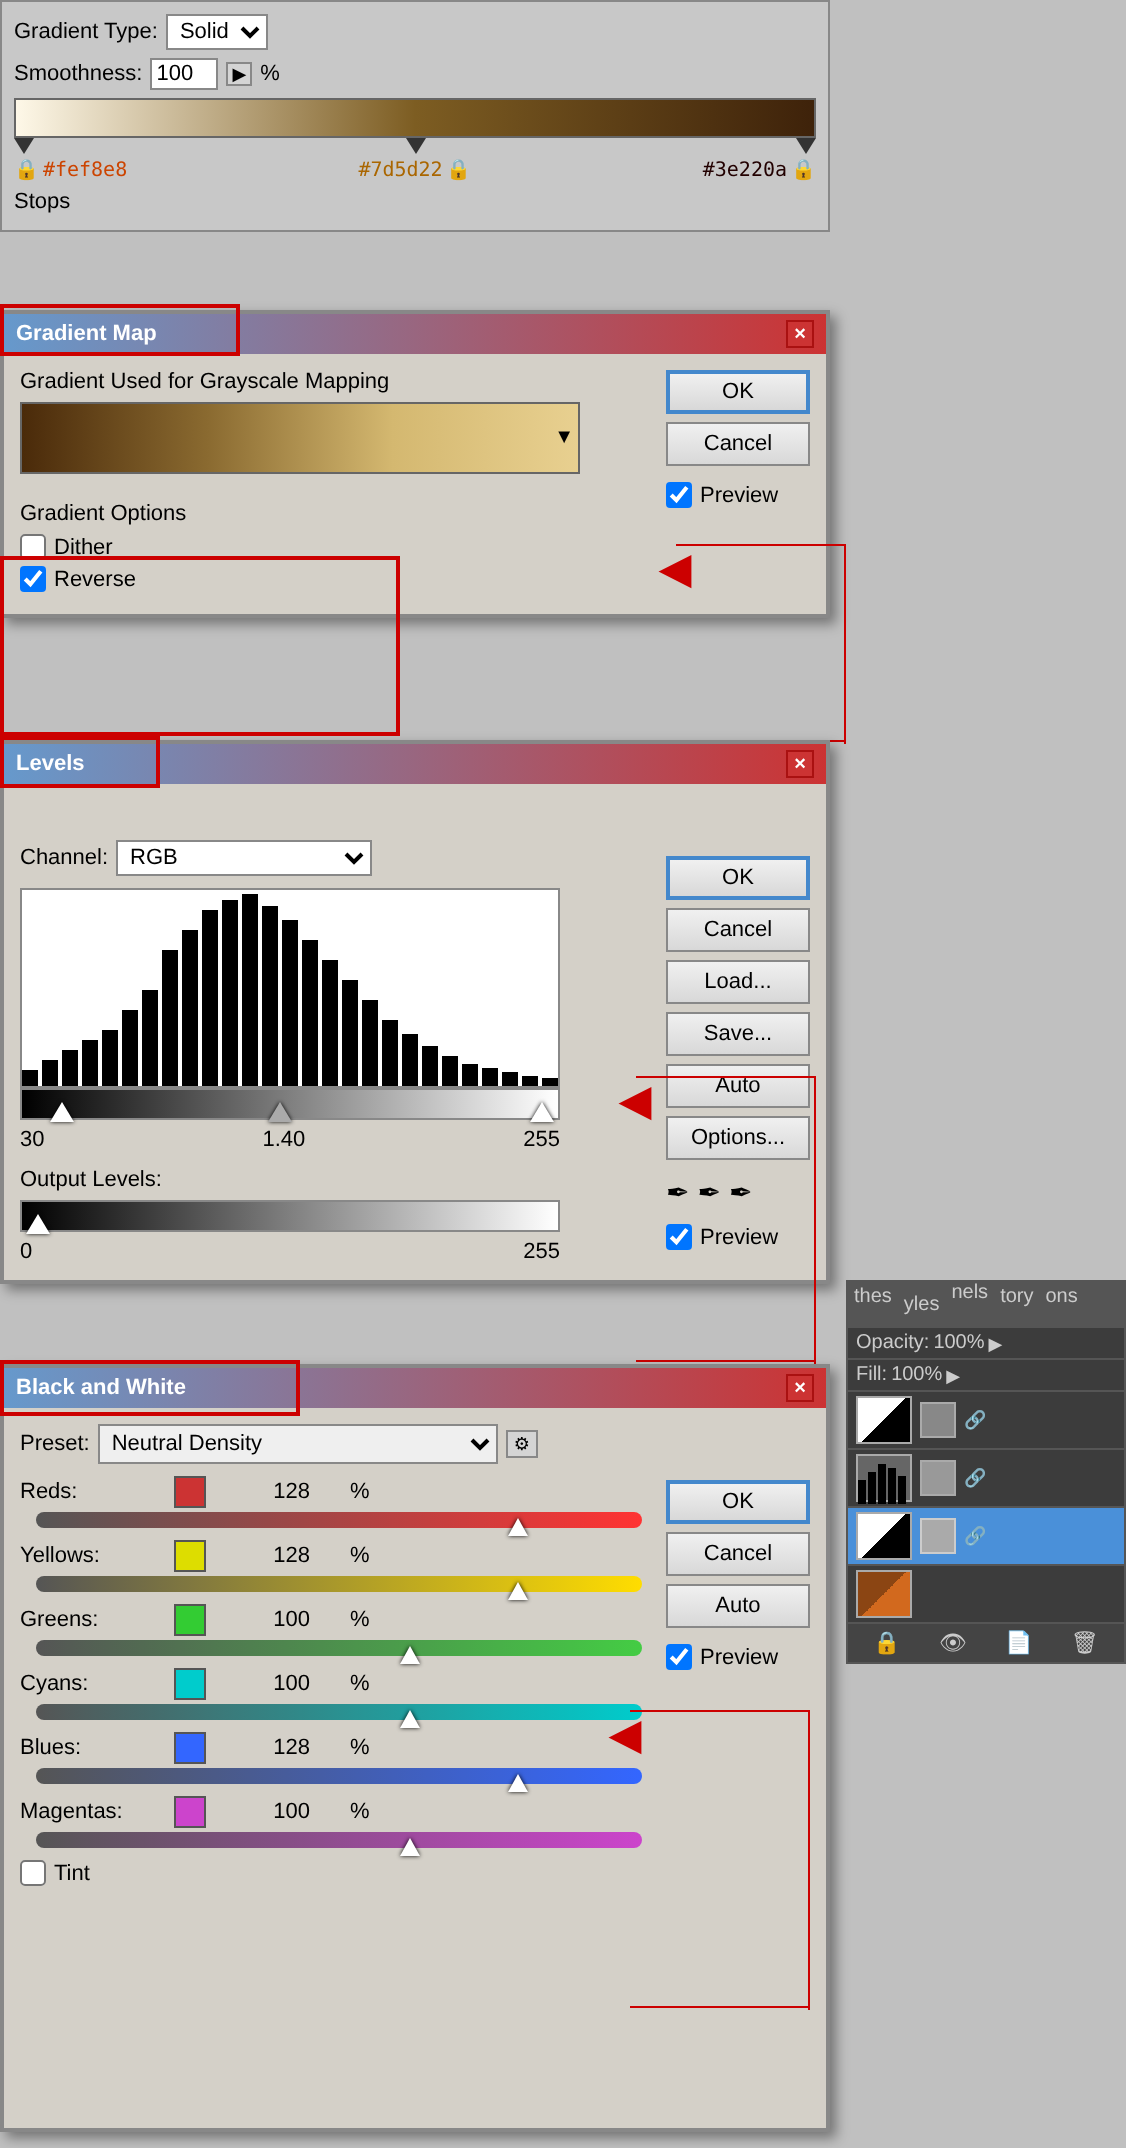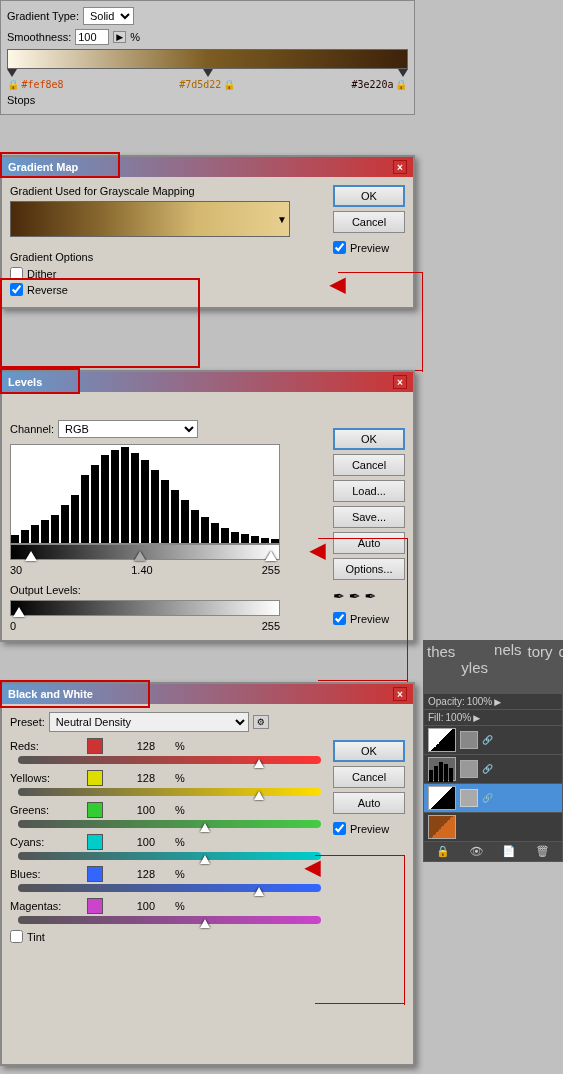--- a/index.html
+++ b/index.html
@@ -459,21 +459,21 @@
 
 <div class="dialog-levels">
   <div class="dialog-title-bar title-bar-red">
     <span>Levels</span>
     <div class="close-btn">×</div>
   </div>
   <div class="dialog-body" style="position:relative; min-height:200px;">
 
     <div class="channel-row">
       <span>Channel:</span>
-      <select class="small-select" style="width:140px;">
+      <select class="small-select" style="width:128px;">
         <option>RGB</option>
       </select>
     </div>
 
 
     <div class="histogram-box">
       <svg width="268" height="98" style="position:absolute;bottom:0;left:0;">
 
         <rect x="0" y="90" width="8" height="8" fill="#000"></rect>
         <rect x="10" y="85" width="8" height="13" fill="#000"></rect>
@@ -658,23 +658,23 @@
   </div>
 </div>
 
 <div class="arrow-overlay" style="top: 855px; left: 305px;">◀</div>
 <div style="position:absolute; top:855px; left:315px; width:90px; height:1px; background:#cc0000; pointer-events:none;"></div>
 <div style="position:absolute; top:855px; left:404px; width:1px; height:150px; background:#cc0000; pointer-events:none;"></div>
 <div style="position:absolute; top:1003px; left:315px; width:90px; height:1px; background:#cc0000; pointer-events:none;"></div>
 
 <div class="layers-panel">
 
-  <div style="display:flex; background:#555; font-size:15px; color:#ccc;">
+  <div style="display:flex; background:#555; font-size:10px; color:#ccc;">
     <span style="padding:2px 3px;">thes</span>
-    <span style="padding:18px 3px;">yles</span>
+    <span style="padding:6px 3px;">yles</span>
     <span style="padding:0 3px;">nels</span>
     <span style="padding:2px 3px;">tory</span>
     <span style="padding:2px 3px;">ons</span>
   </div>
   <div class="opacity-row">
     <span>Opacity:</span>
     <span>100%</span>
     <span style="font-size:9px;">▶</span>
   </div>
   <div class="fill-row">

